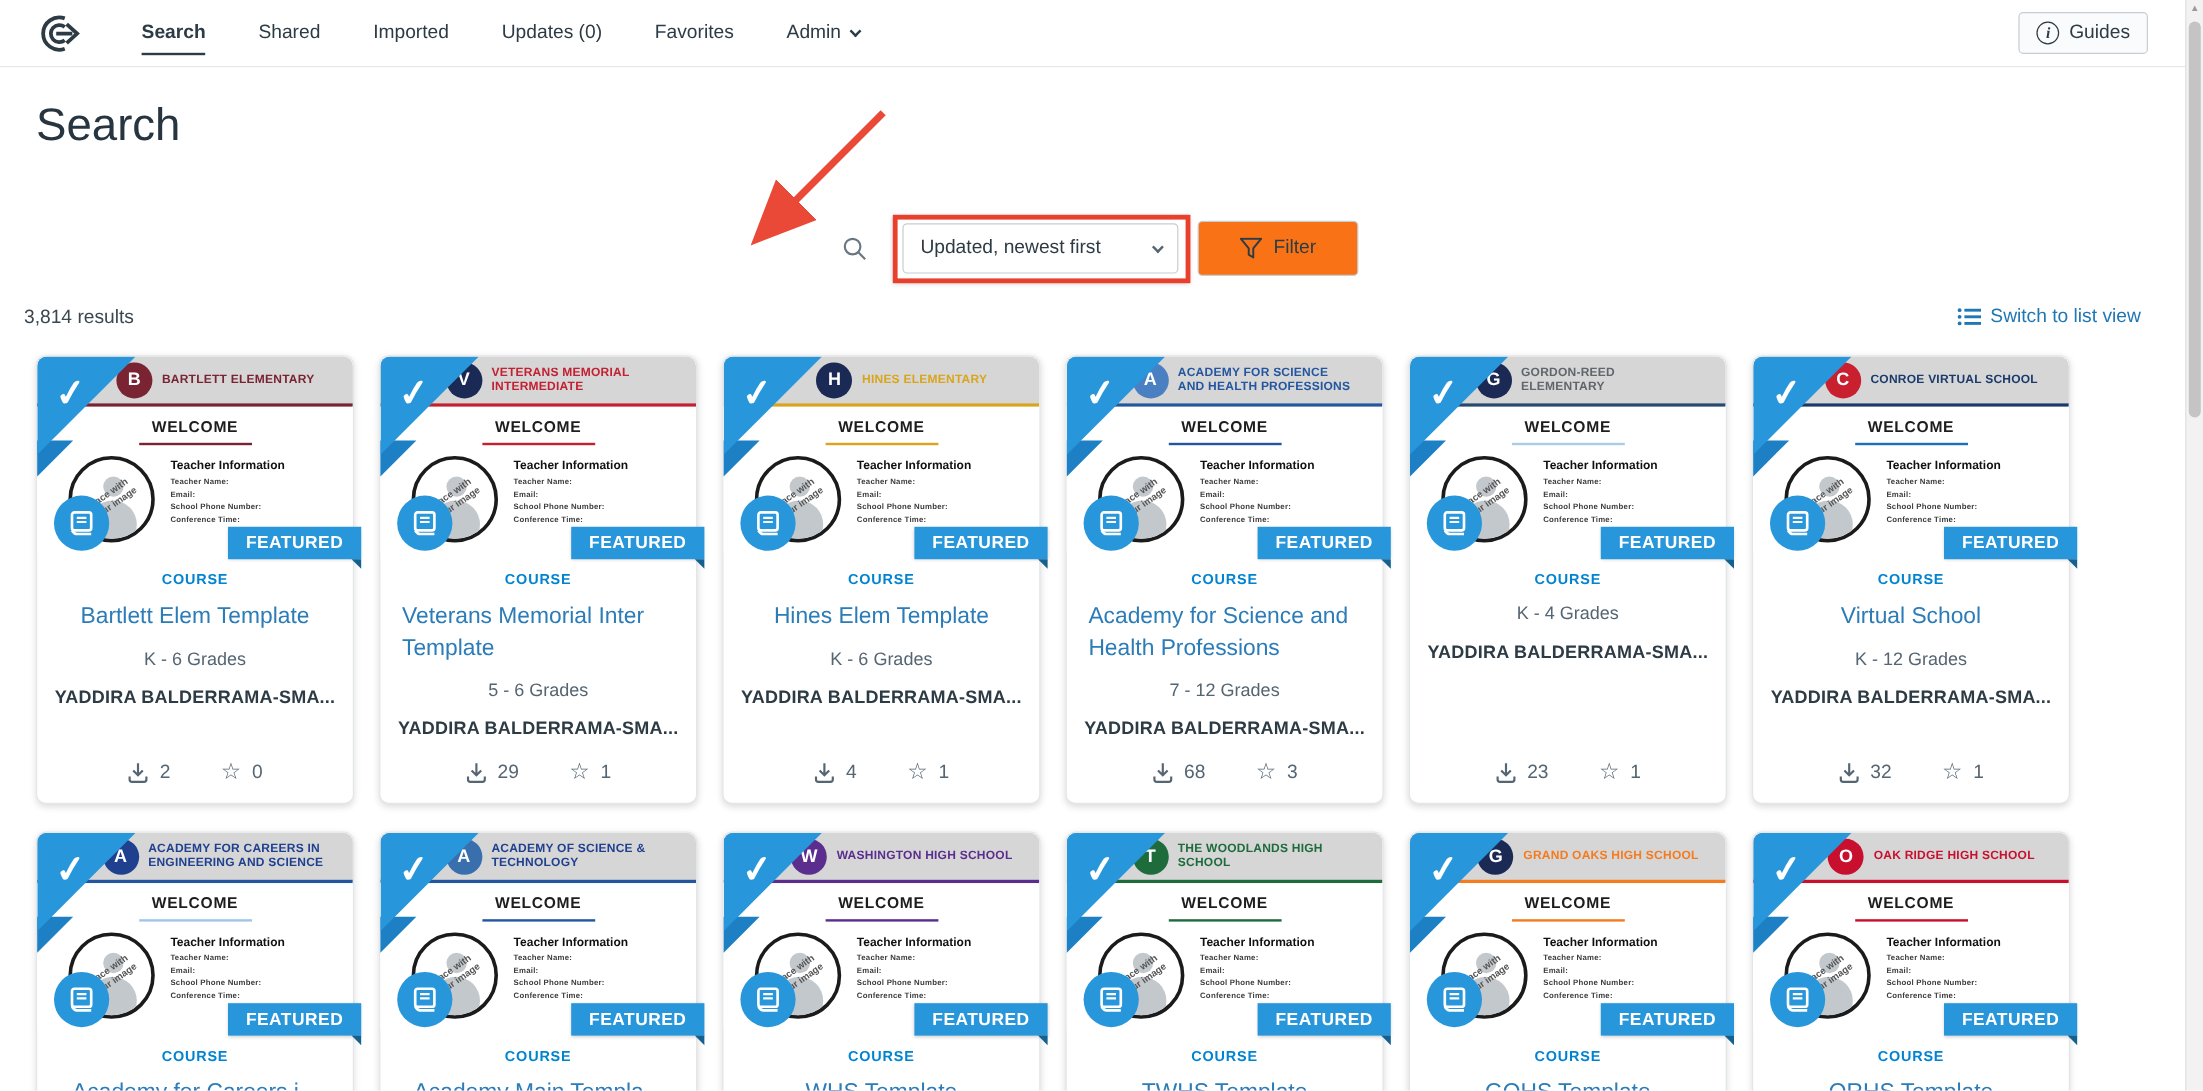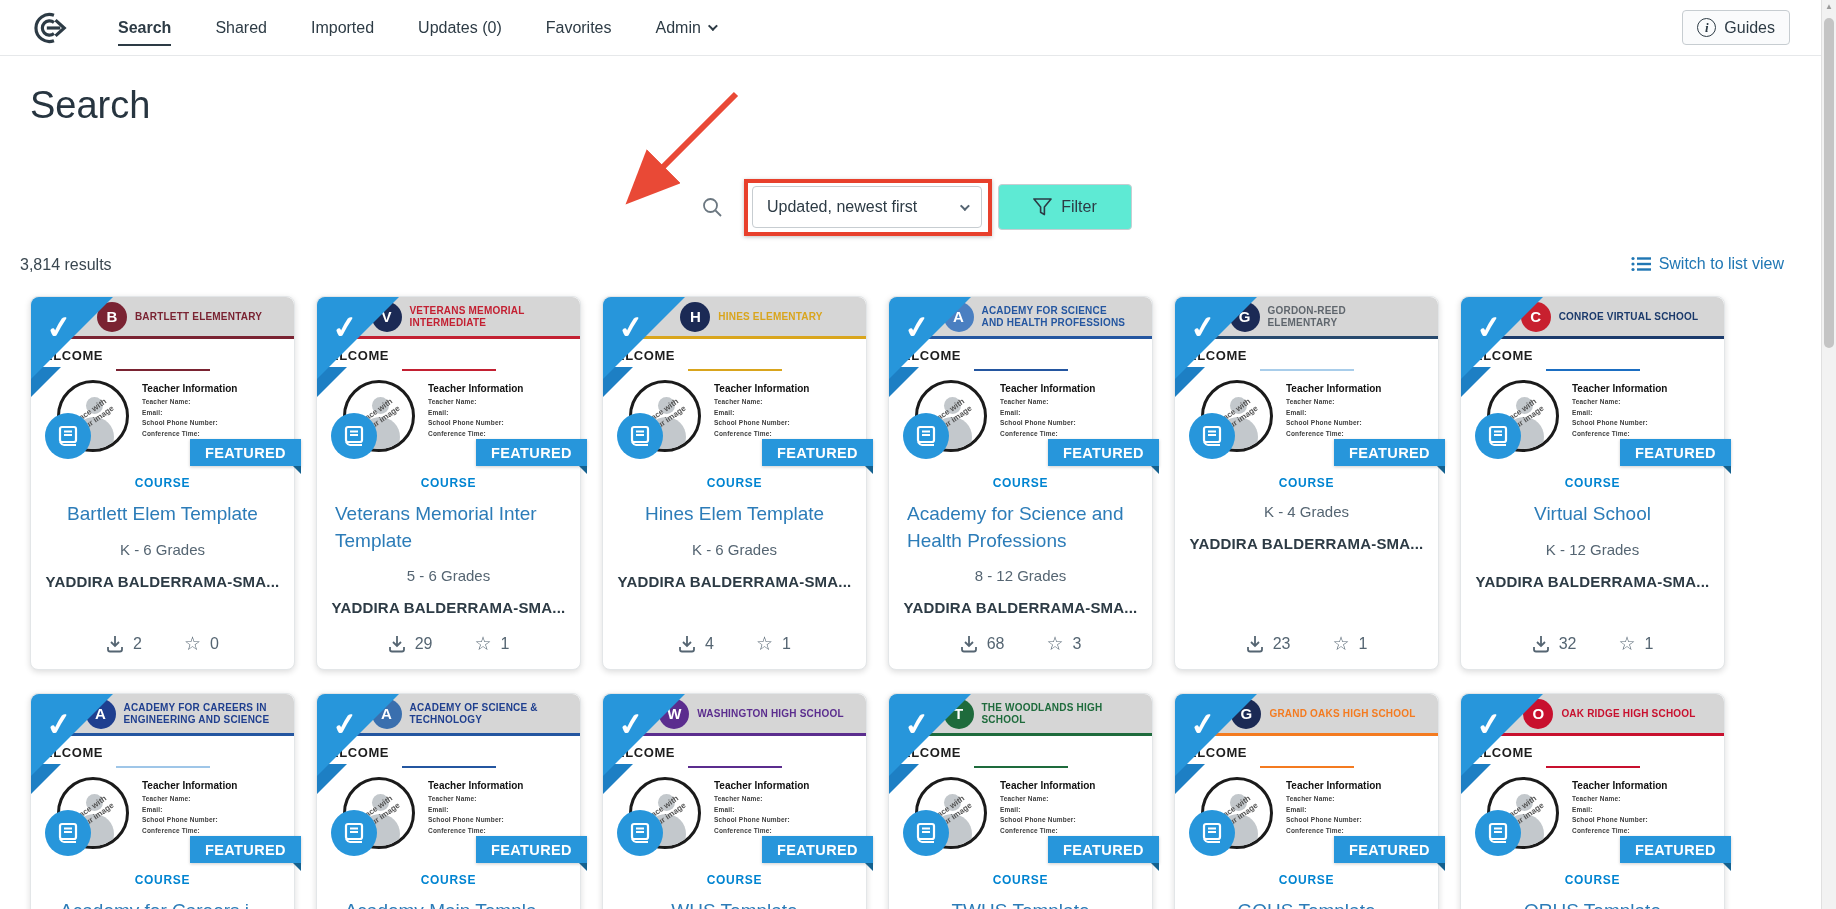--- a/index.html
+++ b/index.html
@@ -19,35 +19,35 @@
   .info-ic { width:19px; height:19px; border:1.6px solid #2d3b45; border-radius:50%; display:flex; align-items:center; justify-content:center; font-family:"Liberation Serif", serif; font-style:italic; font-weight:bold; font-size:13px; line-height:1; }
 
   
   .page-title { position:absolute; left:30px; top:84px; font-size:38px; font-weight:400; color:#273540; }
   .search-input { position:absolute; left:30px; top:184px; width:710px; height:46px; border:1px solid #c7cdd1; border-radius:4px; padding:0 44px 0 14px; font-size:16px; color:#2d3b45; font-family:inherit; }
   .search-input::placeholder { color:#8b959e; }
   .search-mag { position:absolute; left:702px; top:197px; }
   .annot-box { position:absolute; left:744px; top:179px; width:248px; height:57px; border:4px solid #e8402c; box-shadow:0 1px 4px rgba(0,0,0,.25); pointer-events:none; z-index:5; }
   .sort-dd { position:absolute; left:752px; top:186px; width:230px; height:42px; border:1px solid #c7cdd1; border-radius:4px; background:#fff; display:flex; align-items:center; padding:0 14px; font-size:16px; color:#2d3b45; cursor:pointer;text-align:right; }
   .sort-dd .chev { margin-left:auto; border-color:#556572; }
-  .filter-btn { position:absolute; left:998px; top:184px; width:134px; height:46px; border:1px solid #c7cdd1; border-radius:4px; background:#5eead4; display:flex; align-items:center; justify-content:center; gap:9px; font-size:16px; color:#2d3b45; cursor:pointer; }
+  .filter-btn { position:absolute; left:998px; top:184px; width:134px; height:46px; border:1px solid #c7cdd1; border-radius:4px; background:#f97316; display:flex; align-items:center; justify-content:center; gap:9px; font-size:16px; color:#2d3b45; cursor:pointer; }
   .results-count { position:absolute; left:20px; top:256px; font-size:16px; color:#3a4750; }
   .switch-view { position:absolute; right:52px; top:255px; display:flex; align-items:center; gap:8px; color:#2077b4; font-size:16px; cursor:pointer; text-decoration:none; }
 
   
   .annot-arrow { position:absolute; left:560px; top:78px; width:260px; height:150px; pointer-events:none; z-index:6; }
 
   
   .grid { position:absolute; left:30px; top:296px; display:grid; grid-template-columns:repeat(6,265px); column-gap:21px; row-gap:23px; }
   .card { position:relative; width:265px; height:374px; background:#fff; border:1px solid #e3e6e8; border-radius:8px; box-shadow:0 2px 6px rgba(0,0,0,.14); display:flex; flex-direction:column; cursor:pointer; }
   .thumb { position:relative; height:164px; border-radius:8px 8px 0 0; overflow:visible; background:#fff; }
   .thumb-header { height:42px; background:#d6d6d6; border-bottom:3px solid var(--school-border); border-radius:8px 8px 0 0; display:flex; align-items:center; justify-content:center; gap:8px; padding-left:34px; }
   .school-logo { width:30px; height:30px; border-radius:50%; background:var(--logo-bg); color:#fff; font-weight:bold; font-size:15px; display:flex; align-items:center; justify-content:center; flex:none; }
   .school-name { font-size:10px; font-weight:bold; line-height:1.2; color:var(--school-color); text-transform:uppercase; max-width:150px; text-align:left; letter-spacing:.2px; }
-  .welcome { text-align:left; font-weight:bold; font-size:13px; color:#1d1d1d; letter-spacing:.6px; margin-top:9px; }
+  .welcome { text-align:center; font-weight:bold; font-size:13px; color:#1d1d1d; letter-spacing:.6px; margin-top:9px; }
   .welcome-line { width:94px; height:2px; background:var(--school-underline); margin:6px auto 0; }
   .teacher-row { display:flex; margin-top:9px; padding-left:26px; }
   .ph-circle { position:relative; width:72px; height:72px; border:3px solid #1b1b1b; border-radius:50%; overflow:hidden; flex:none; background:#fff; }
   .ph-head { position:absolute; left:26px; top:14px; width:17px; height:17px; border-radius:50%; background:#c3c8cc; }
   .ph-body { position:absolute; left:14px; top:34px; width:40px; height:40px; border-radius:50%; background:#c3c8cc; }
   .ph-cap { position:absolute; inset:0; display:flex; align-items:center; justify-content:center; transform:rotate(-35deg); font-size:8px; line-height:1.2; color:#555; text-align:center; font-weight:bold; }
   .teacher-info { margin-left:13px; padding-top:3px; }
   .ti-title { font-size:10px; font-weight:bold; color:#111; margin-bottom:4px; }
   .ti-line { font-size:6.5px; font-weight:bold; color:#3c3c3c; margin-top:3.5px; letter-spacing:.2px; }
   .book-badge { position:absolute; left:14px; bottom:2px; width:46px; height:46px; border-radius:50%; background:#2796db; display:flex; align-items:center; justify-content:center; z-index:2; }
@@ -365,21 +365,21 @@
           <rect x="4" y="2" width="16" height="15" rx="2" fill="none" stroke="#fff" stroke-width="2.2"></rect>
           <path d="M8 6.5 H16 M8 10 H16" stroke="#fff" stroke-width="1.8"></path>
           <path d="M4 17 q2 3 4 3 h12" stroke="#fff" stroke-width="2.2" fill="none"></path>
         </svg>
       </div>
       <div class="feat-badge">FEATURED</div>
     </div>
     <div class="card-body">
       <div class="course-label">COURSE</div>
       <a class="card-title">Academy for Science and Health Professions</a>
-      <div class="grades">8 - 12 Grades</div>
+      <div class="grades">7 - 12 Grades</div>
       <div class="author">YADDIRA BALDERRAMA-SMA...</div>
       <div class="stats">
         <span class="stat">
           <svg width="18" height="18" viewBox="0 0 18 18">
             <path d="M9 1 V10 M5 7 L9 11 L13 7" stroke="#556572" stroke-width="1.8" fill="none"></path>
             <path d="M2 12 v2.5 a2 2 0 0 0 2 2 h10 a2 2 0 0 0 2 -2 V12" stroke="#556572" stroke-width="1.8" fill="none"></path>
           </svg>
           <span>68</span>
         </span>
         <span class="stat">

